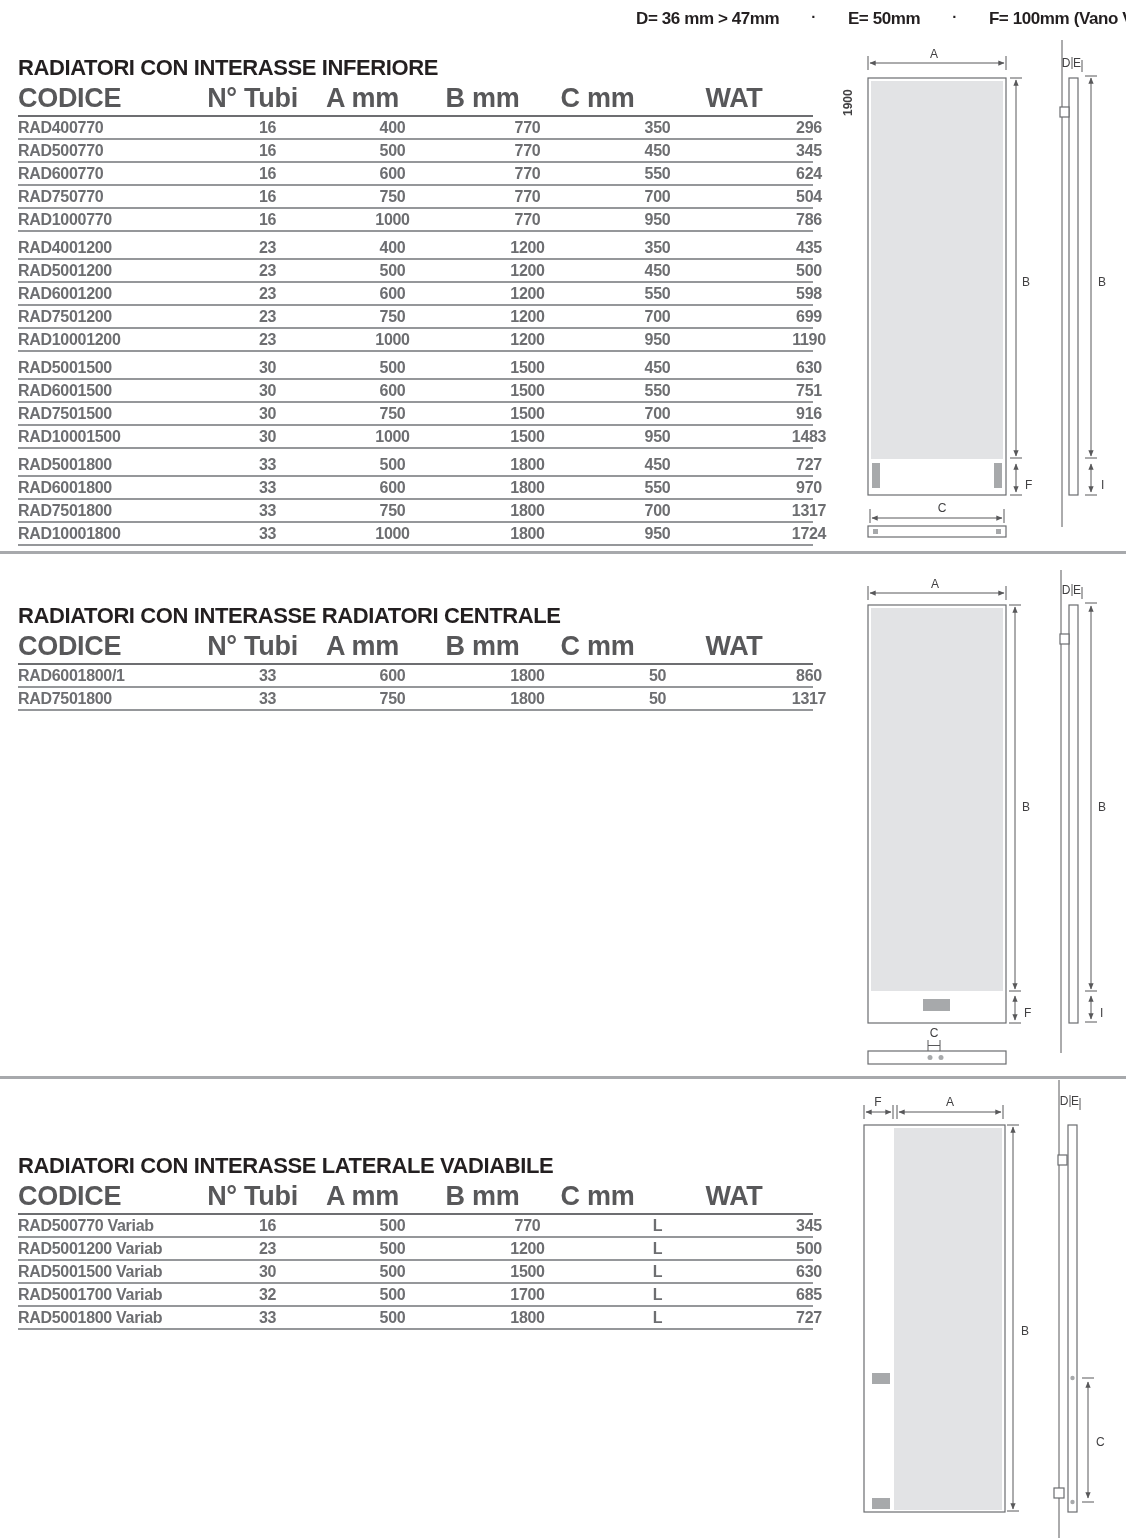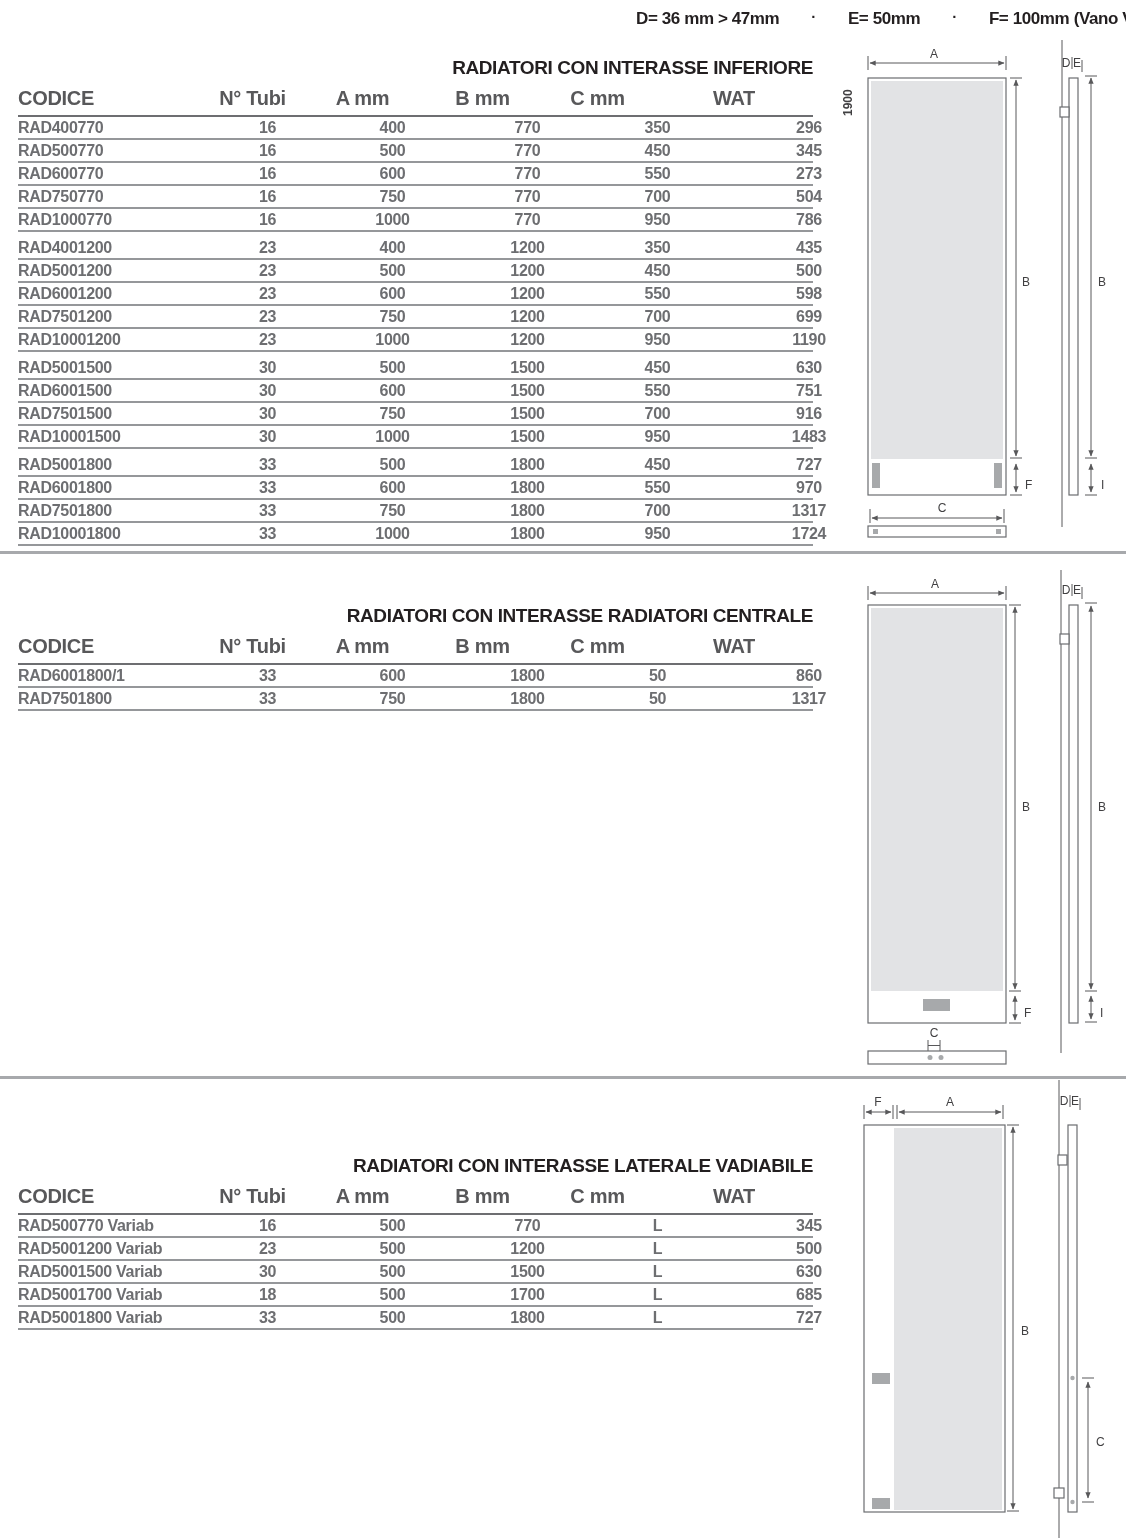--- a/index.html
+++ b/index.html
@@ -17,30 +17,30 @@
     display:flex; justify-content:space-between; align-items:baseline;
     font-weight:bold; font-size:17px; color:#231f20; letter-spacing:-0.4px;
     white-space:nowrap;
     gap:32px;
   }
   .legend .dot { font-size:15px; transform:translateY(-2px); }
 
   
   .section { position:absolute; left:18px; width:795px; }
   .sec-title {
-    font-size:19px; font-weight:bold; color:#231f20;
-    letter-spacing:-0.4px; line-height:24px; white-space:nowrap;text-align:right;
+    font-size:22px; font-weight:bold; color:#231f20;
+    letter-spacing:-0.4px; line-height:24px; white-space:nowrap;
   }
   .thead {
     margin-top:6px; display:grid;
     grid-template-columns:187px 95px 125px 115px 115px 158px;
     align-items:end; padding-bottom:5px; border-bottom:2px solid #6d6e71;
     line-height:24px;
   }
-  .th { font-size:20px; font-weight:bold; color:#58585a; text-align:center; letter-spacing:-0.3px; }
+  .th { font-size:27px; font-weight:bold; color:#58585a; text-align:center; letter-spacing:-0.3px; }
   .th:first-child { text-align:left; }
   .tgroup { margin-bottom:5px; }
   .tgroup:last-child { margin-bottom:0; }
   .trow {
     display:grid; grid-template-columns:187px 95px 125px 115px 115px 158px;
     height:23px; align-items:center; border-bottom:2px solid #95979a;gap:15px;
   }
   .td { font-size:16px; font-weight:bold; color:#6d6e71; text-align:center; letter-spacing:-0.3px; white-space:nowrap; }
   .td:first-child { text-align:left; }
 
@@ -95,21 +95,21 @@
             <div class="td">770</div>
             <div class="td">450</div>
             <div class="td">345</div>
           </div>
           <div class="trow">
             <div class="td">RAD600770</div>
             <div class="td">16</div>
             <div class="td">600</div>
             <div class="td">770</div>
             <div class="td">550</div>
-            <div class="td">273</div>
+            <div class="td">624</div>
           </div>
           <div class="trow">
             <div class="td">RAD750770</div>
             <div class="td">16</div>
             <div class="td">750</div>
             <div class="td">770</div>
             <div class="td">700</div>
             <div class="td">504</div>
           </div>
           <div class="trow">
@@ -301,21 +301,21 @@
           <div class="trow">
             <div class="td">RAD5001500 Variab</div>
             <div class="td">30</div>
             <div class="td">500</div>
             <div class="td">1500</div>
             <div class="td">L</div>
             <div class="td">630</div>
           </div>
           <div class="trow">
             <div class="td">RAD5001700 Variab</div>
-            <div class="td">18</div>
+            <div class="td">32</div>
             <div class="td">500</div>
             <div class="td">1700</div>
             <div class="td">L</div>
             <div class="td">685</div>
           </div>
           <div class="trow">
             <div class="td">RAD5001800 Variab</div>
             <div class="td">33</div>
             <div class="td">500</div>
             <div class="td">1800</div>

